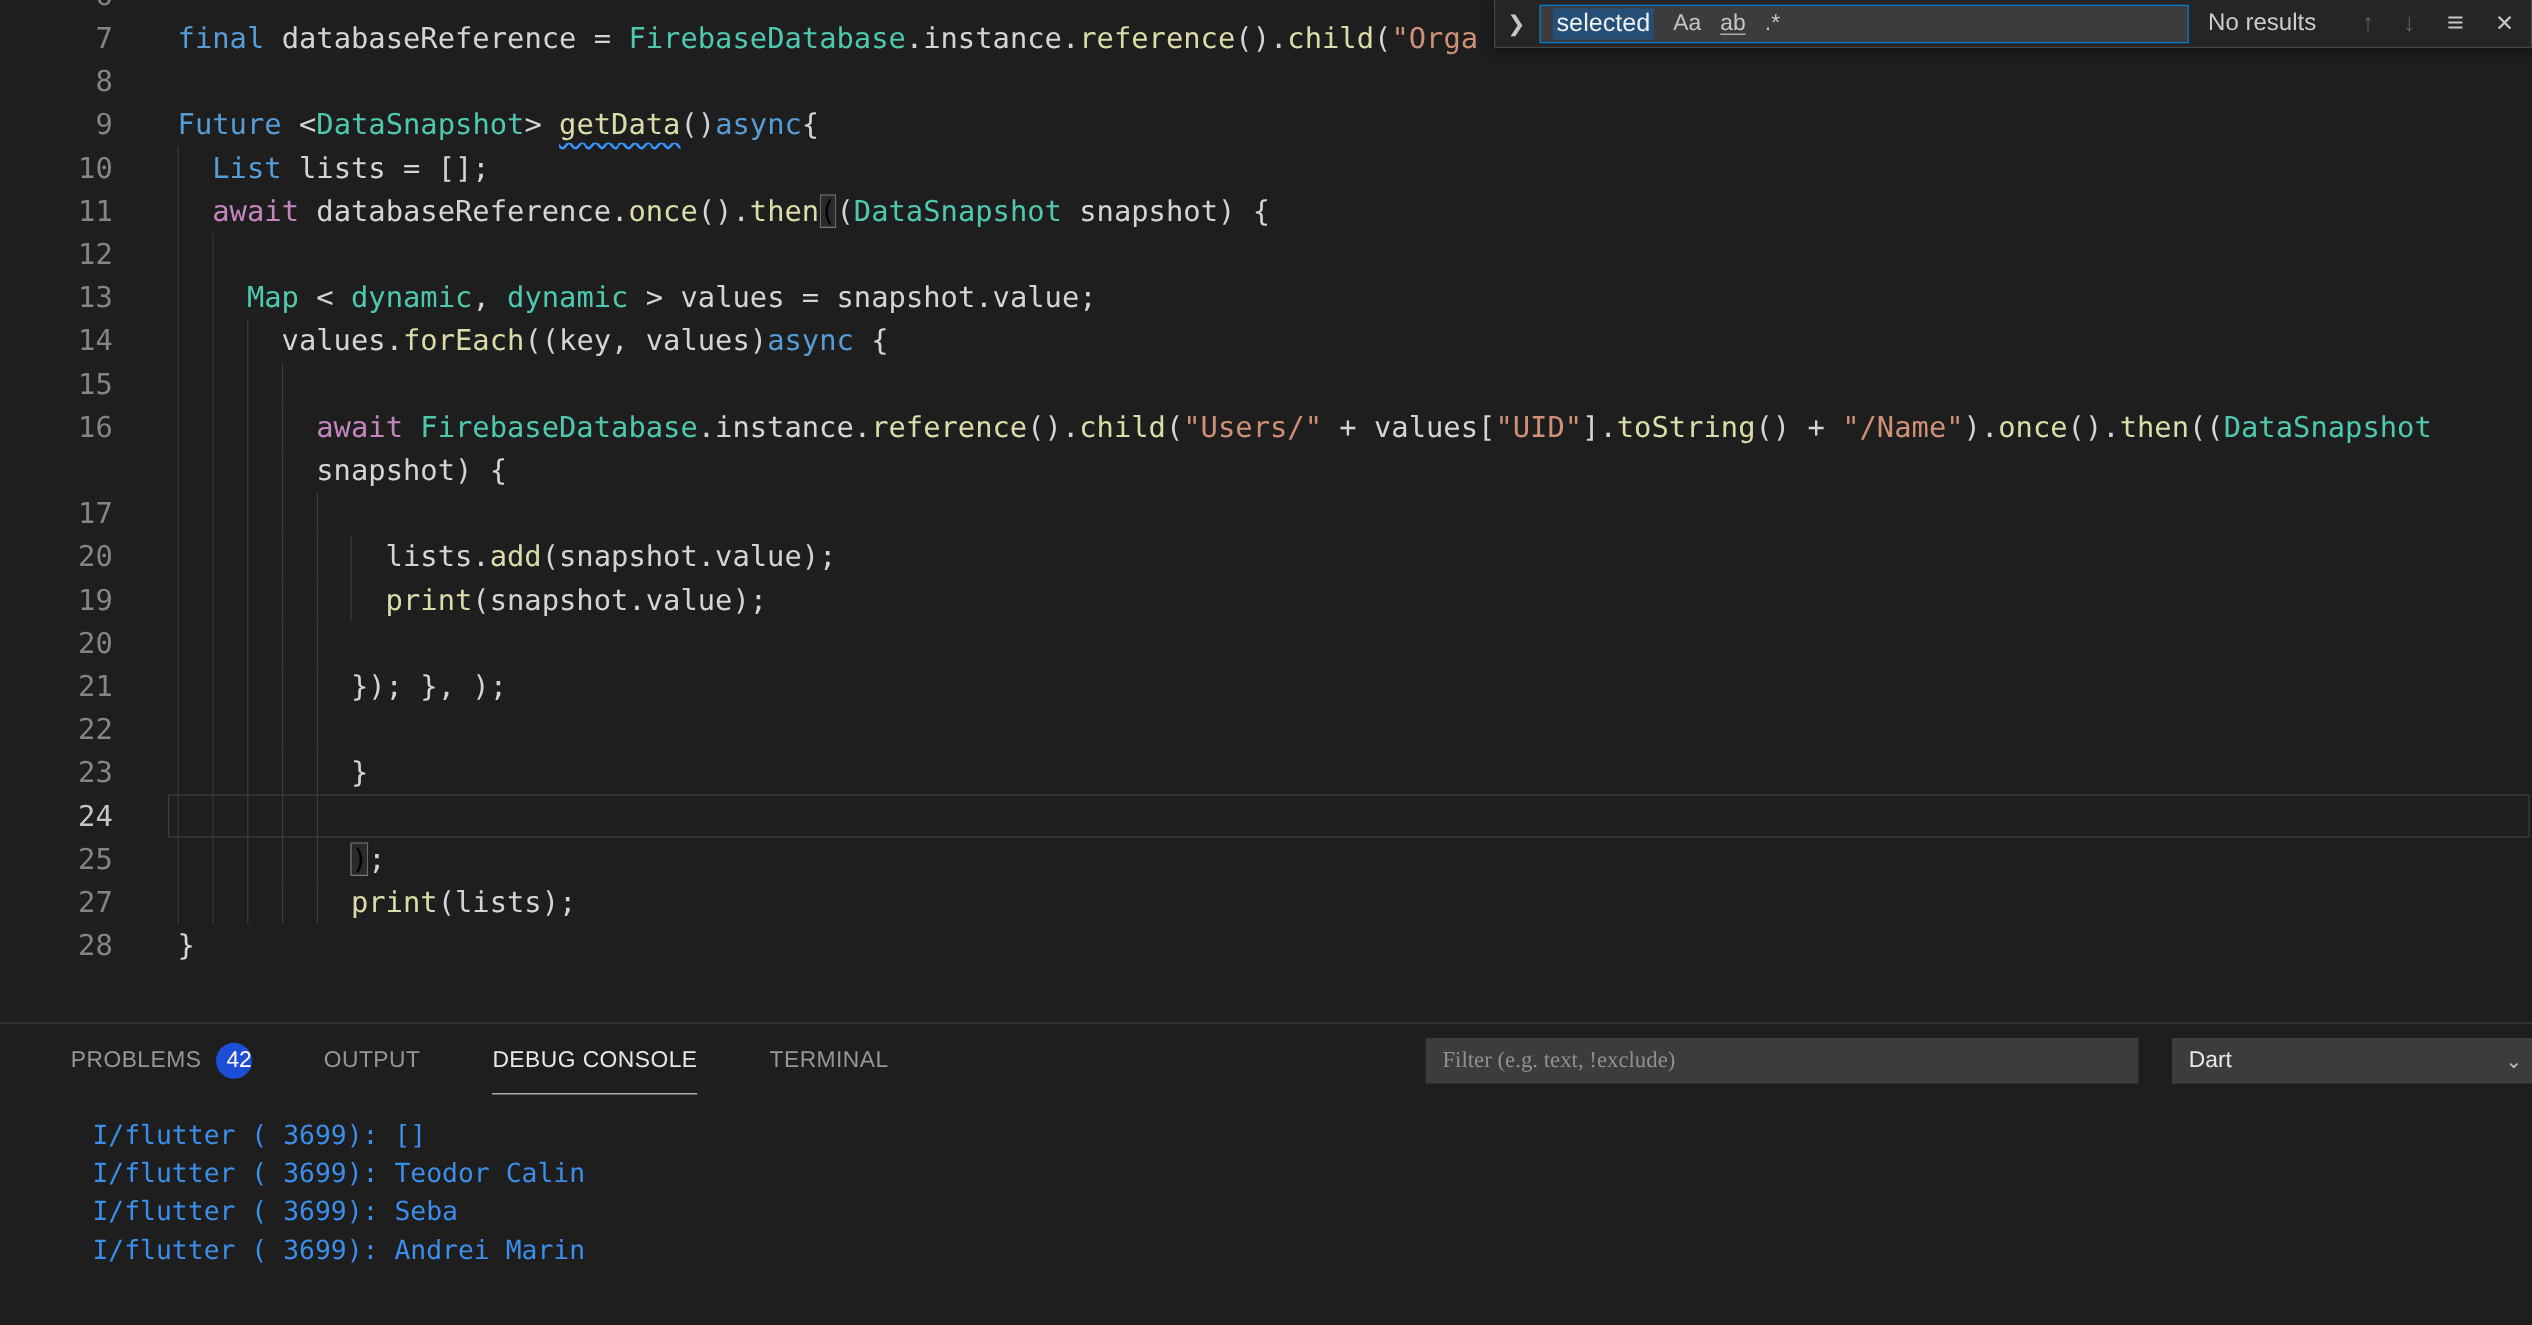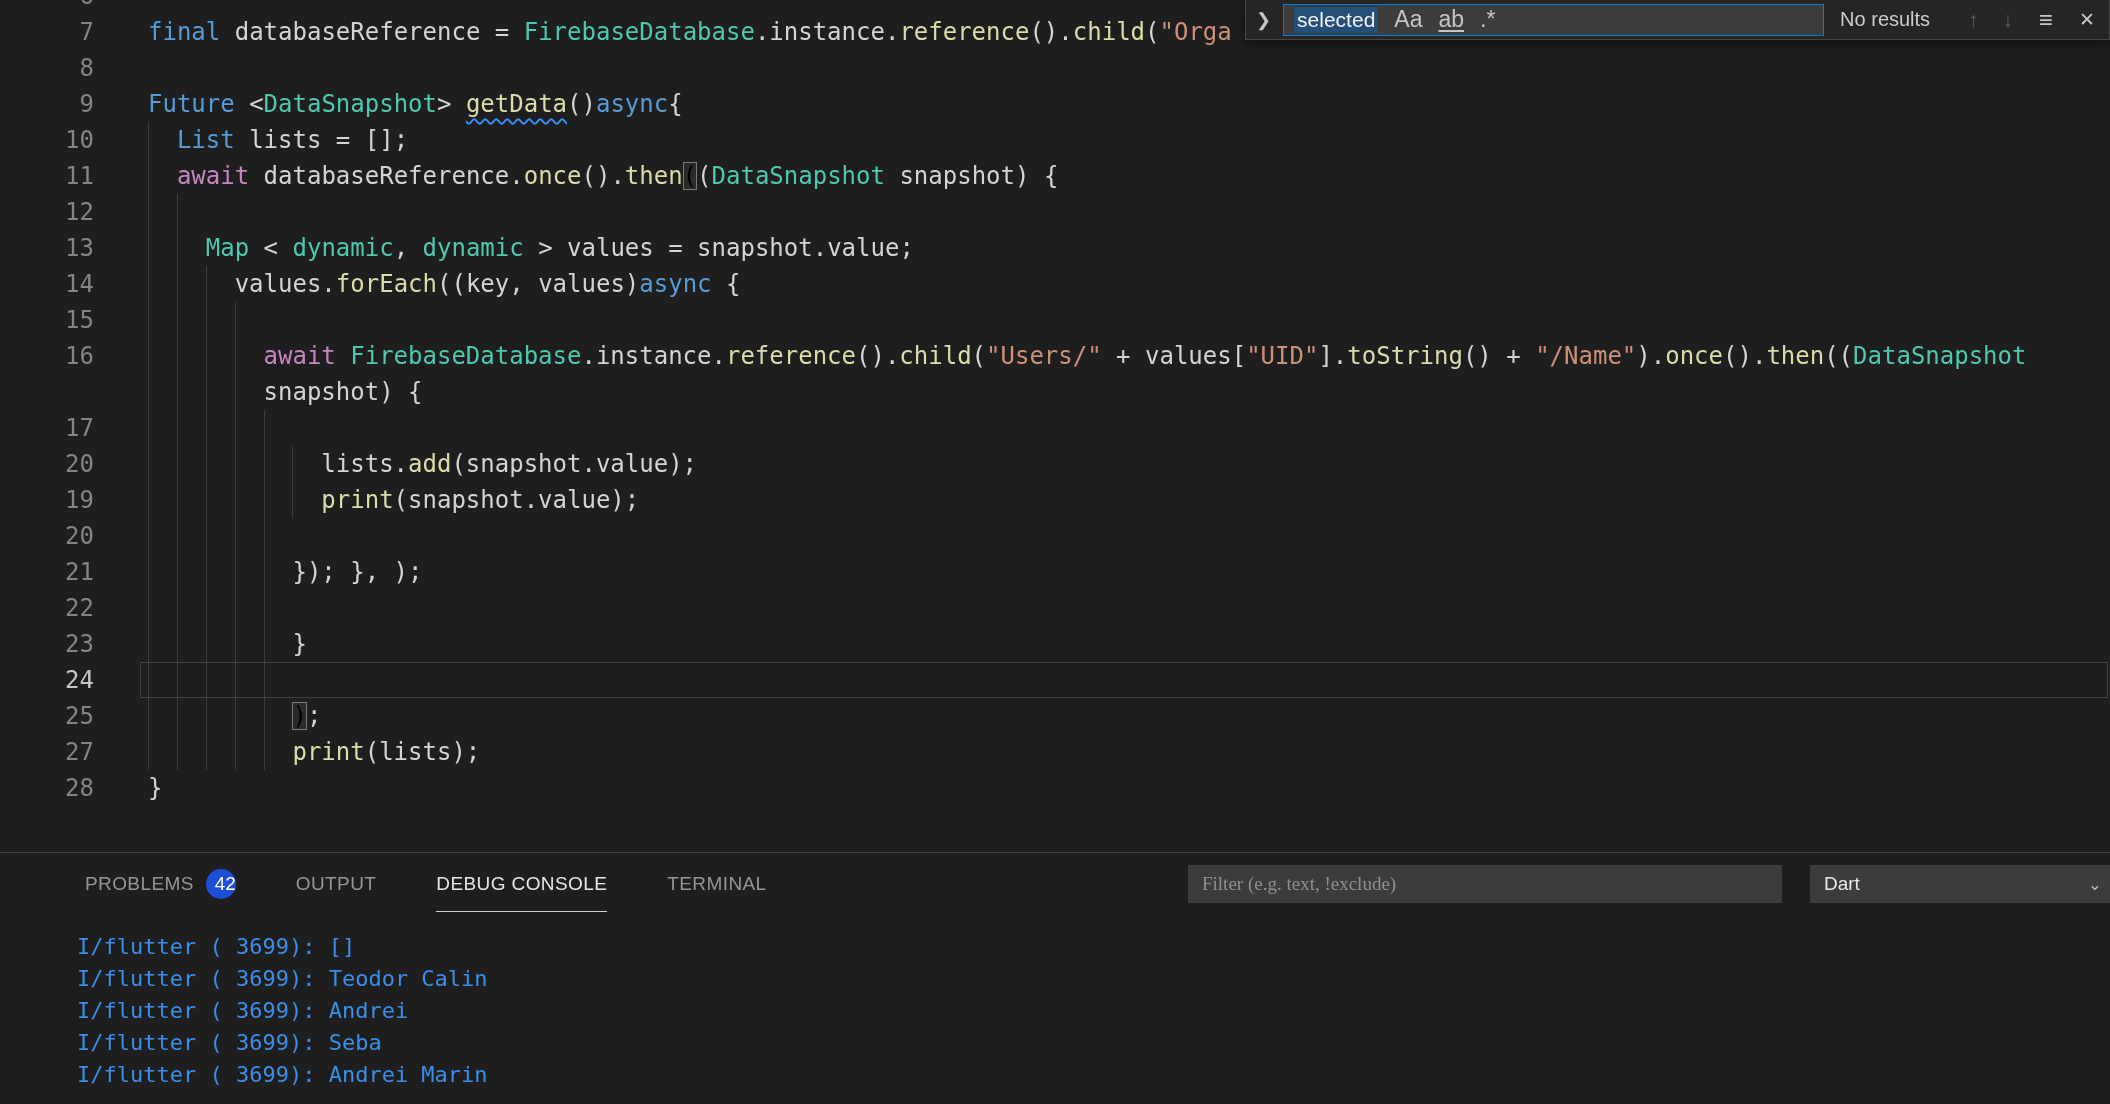--- a/index.html
+++ b/index.html
@@ -26,34 +26,34 @@
   .row.current::after { content:""; position:absolute; left:140px; right:2px; top:0; bottom:0; border:1px solid #3f3f41; pointer-events:none; }
 
   
   .find-widget { position:absolute; top:0; right:0; width:865px; height:40px; background:#252526;
     border:1px solid #454545; border-top:none; box-shadow:0 3px 10px rgba(0,0,0,0.45);
     display:flex; align-items:center; padding:0 14px 0 8px; z-index:10; }
   .fw-chevron { color:#c5c5c5; font-size:18px; margin:0 12px 0 2px; cursor:pointer; }
   .fw-input { width:541px; height:32px; background:#3c3c3c; border:1px solid #007fd4;
     display:flex; align-items:center; padding:0 10px; flex:none; }
   .fw-query { font-size:21px; color:#f2f2f2; background:#264f78; padding:1px 3px; }
-  .fw-opt { color:#c5c5c5; font-size:23px; margin-left:16px; cursor:pointer; }
+  .fw-opt { color:#c5c5c5; font-size:19px; margin-left:16px; cursor:pointer; }
   .fw-opt:first-of-type { margin-left:auto; }
   .fw-word { text-decoration:underline; text-underline-offset:3px; }
   .fw-status { color:#cccccc; font-size:20px; margin-left:16px; white-space:nowrap; }
   .fw-btn { color:#c5c5c5; font-size:21px; cursor:pointer; }
   .fw-btn.dim { color:#5e5e5e; }
   .fw-prev { margin-left:auto; }
   .fw-next { margin-left:24px; }
   .fw-sel { margin-left:26px; font-size:24px; }
   .fw-close { margin-left:26px; font-size:19px; }
 
   
   .panel { position:absolute; top:852px; left:0; right:0; bottom:0; background:#1e1e1e; border-top:1px solid #3e3e3e; }
-  .panel-bar { height:62px; position:relative; display:flex; align-items:center; padding-left:85px; }
+  .panel-bar { height:62px; position:relative; display:flex; align-items:center; padding-left:59px; }
   #tabs { display:flex; gap:60px; align-items:center; height:62px; }
   .tab { display:flex; align-items:center; height:62px; color:#969696; font-size:19px; letter-spacing:0.4px; cursor:pointer; position:relative; }
   .tab.active { color:#e7e7e7; }
   .tab.active::after { content:""; position:absolute; left:0; right:0; bottom:3px; height:1.5px; background:#cfcfcf; }
   .badge { margin-left:12px; background:#1d4ed8; color:#ffffff; border-radius:16px; min-width:30px; height:30px;
     line-height:30px; text-align:right; font-size:19px; letter-spacing:0; }
   .filter { position:absolute; left:1188px; top:12px; width:594px; height:38px; background:#3c3c3c; border:none;
     color:#cccccc; font-size:19px; padding:0 14px; font-family:Liberation Serif, serif; outline:none; }
   .filter::placeholder { color:#909090; }
   .lang-select { position:absolute; left:1810px; right:0; top:12px; height:38px; background:#3c3c3c; color:#e8e8e8;
@@ -315,17 +315,16 @@
       </div>
     <input class="filter" placeholder="Filter (e.g. text, !exclude)" style="">
     <div class="lang-select">
       <span>Dart</span>
       <span class="lang-chev">⌄</span>
     </div>
   </div>
   <div class="console" id="console">
       <div class="cline">I/flutter ( 3699): []</div>
       <div class="cline">I/flutter ( 3699): Teodor Calin</div>
-      <div class="cline">I/flutter ( 3699): Andrei</div>
       <div class="cline">I/flutter ( 3699): Seba</div>
       <div class="cline">I/flutter ( 3699): Andrei Marin</div>
     </div>
 </div>
 
 </body></html>

